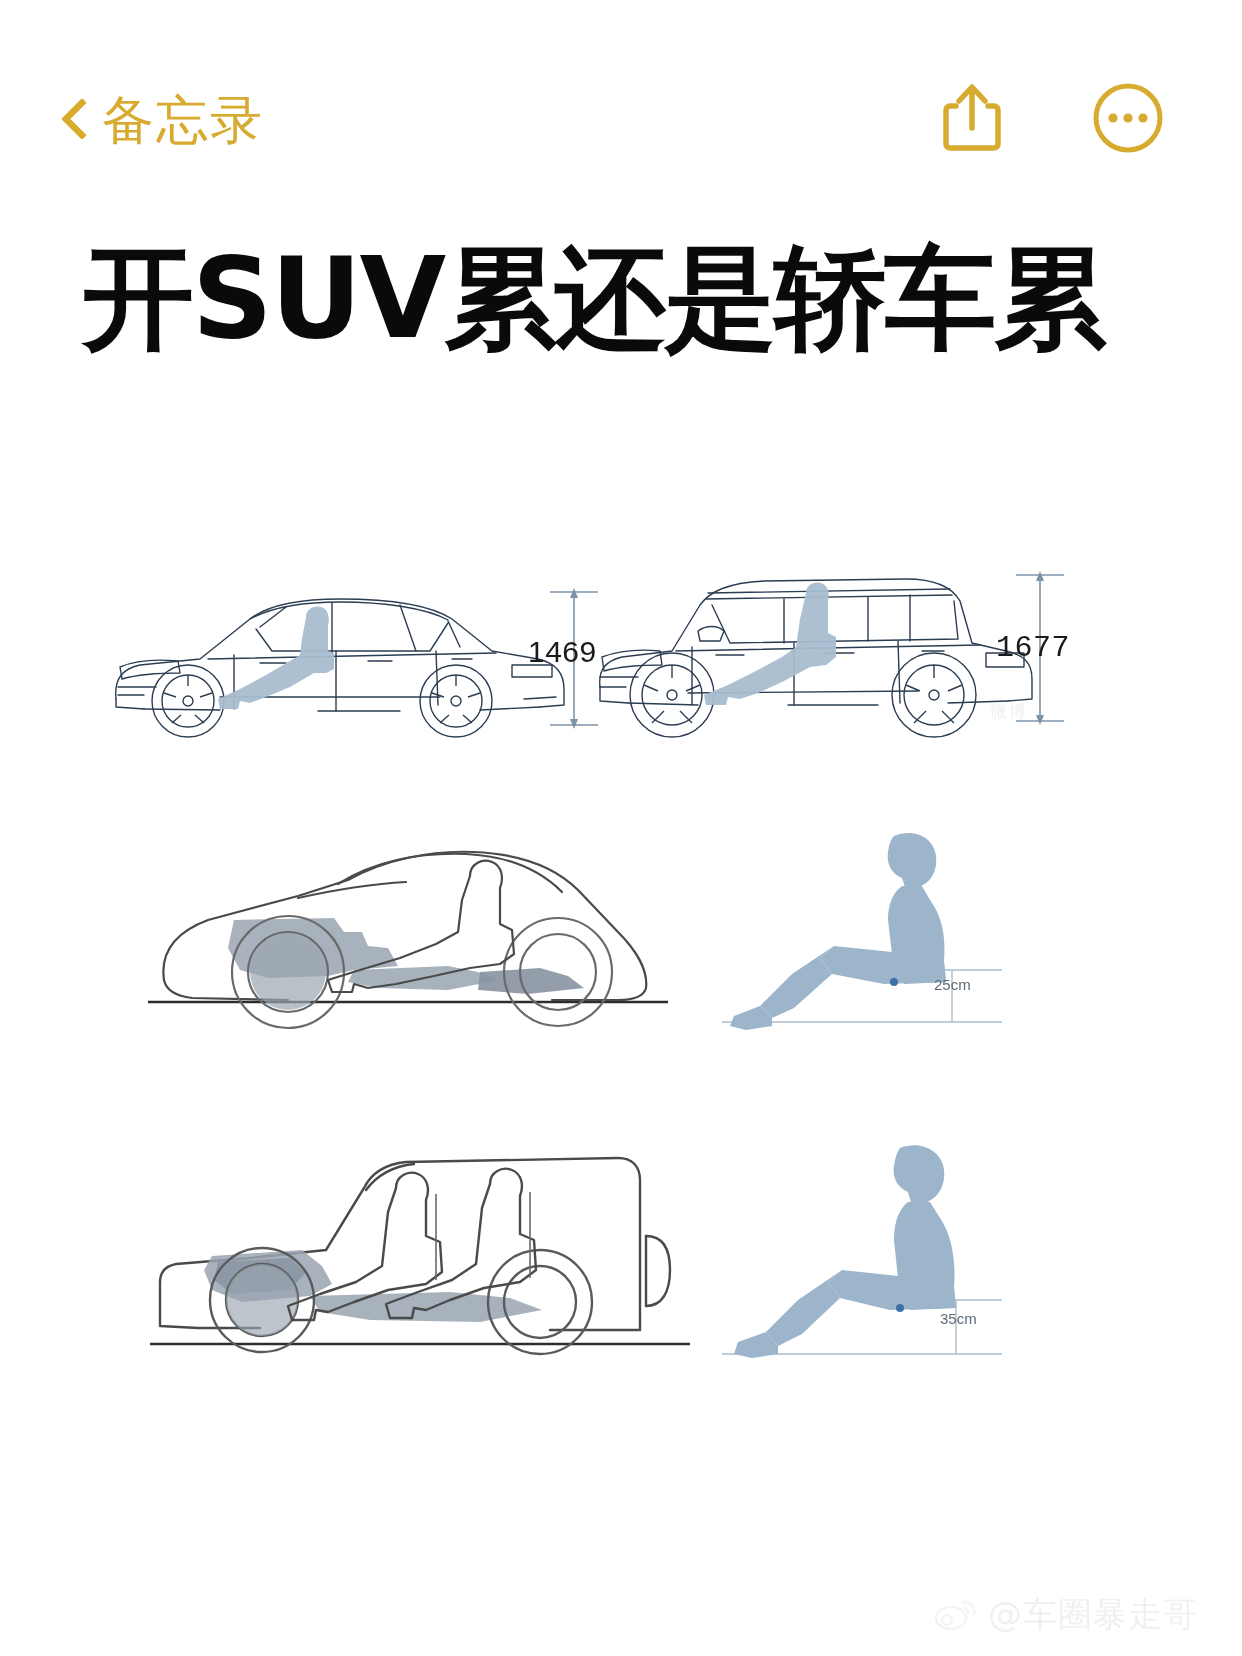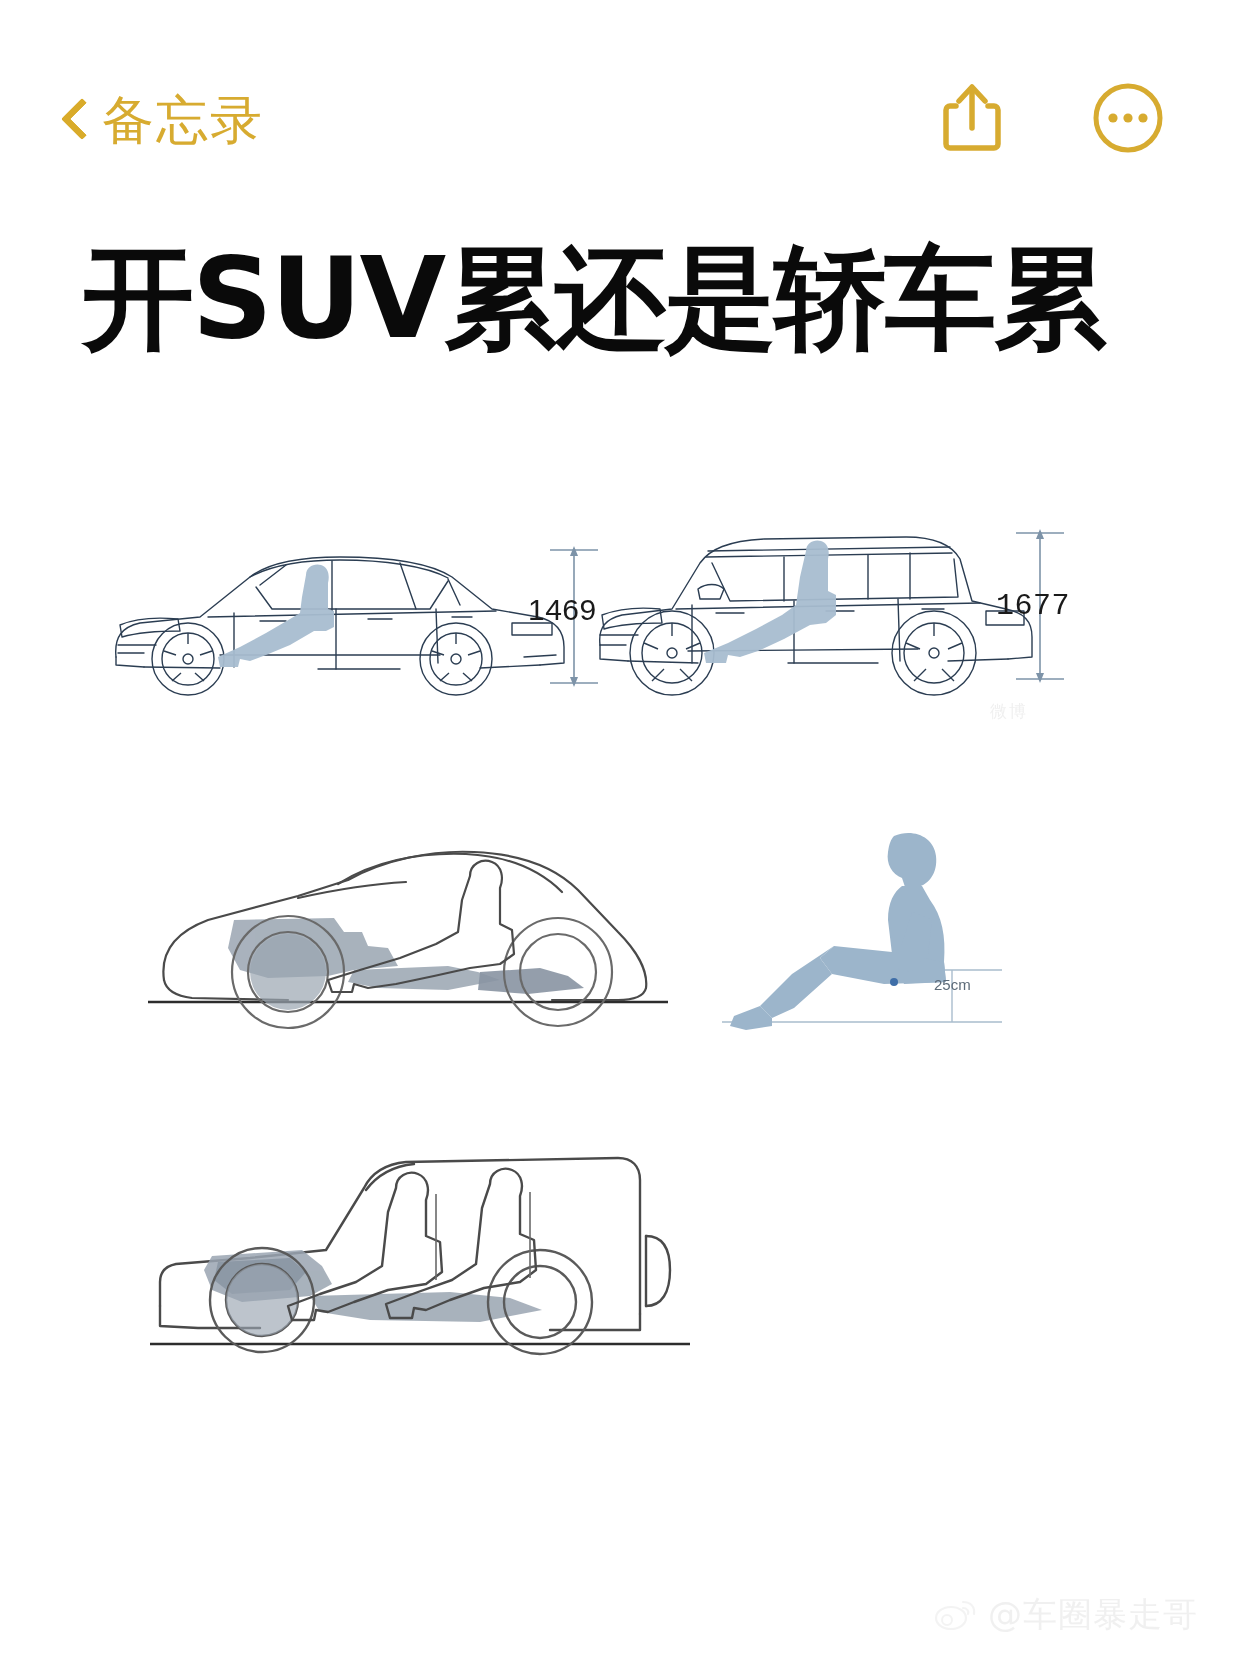--- a/index.html
+++ b/index.html
@@ -78,21 +78,21 @@
     font-family: "DejaVu Sans", "Liberation Sans", sans-serif;
     white-space: nowrap;
   }
 
   
   .row {
     position: absolute;
     left: 0;
     width: 1242px;
   }
-  #row1 { top: 505px;  height: 230px; }
+  #row1 { top: 547px;  height: 230px; }
   #row2 { top: 820px;  height: 240px; text-align: center; }
   #row3 { top: 1130px; height: 260px; }
 
   .panel { position: absolute; top: 0; }
 
   .dimtext {
     position: absolute;
     font-size: 30px;
     color: #1a1a1a;
     font-family: "Liberation Sans", sans-serif;
@@ -421,20 +421,49 @@
                  L262 188 L240 188 L236 174 L268 162 L302 150
                  L326 134 L332 78 Z"></path>
       </g>
 
       <g fill="none" stroke="#6a6a6a" stroke-width="1.6">
         <path d="M286 64 L286 150 M380 62 L380 148"></path>
       </g>
     </svg>
   </div>
 
+  <div class="panel" style="left:716px; top:12px;">
+    <svg width="300" height="230" viewBox="0 0 300 230">
+
+      <g stroke="#a9bccd" stroke-width="1.4" fill="none">
+        <path d="M6 212 L286 212"></path>
+        <path d="M190 158 L286 158"></path>
+        <path d="M240 158 L240 212"></path>
+      </g>
+
+      <g fill="#9cb5cb">
+
+        <path d="M184 6 C204 -2 226 8 228 28 C230 48 218 60 204 62
+                 L196 64 L192 50 C182 46 176 36 178 24 C179 16 181 10 184 6 Z"></path>
+
+        <path d="M192 60 L214 60 L224 76 C236 94 240 118 238 146
+                 L240 166 L194 168 L182 136 L178 98 C178 78 184 66 192 60 Z"></path>
+
+        <path d="M182 134 L238 146 L240 166 L174 168 L124 156 L112 140 L126 128 Z"></path>
+
+        <path d="M126 128 L112 140 L124 156 L86 192 L62 204 L50 190 L82 158 Z"></path>
+
+        <path d="M62 204 L50 190 L22 200 L18 212 L36 216 L62 212 Z"></path>
+
+        <path d="M204 88 L224 96 L220 134 L204 154 L186 150 L194 122 Z" opacity="0.85"></path>
+      </g>
+      <circle cx="184" cy="166" r="4" fill="#3f6ea8"></circle>
+    </svg>
+    <span class="cmtext" style="left:224px; top:168px;">35cm</span>
+  </div>
 </div>
 
 <span class="faint-wm" style="left:990px; top:700px;">微博</span>
 
 <div id="watermark">
   <span>
     <svg width="44" height="36" viewBox="0 0 44 36" fill="none">
       <ellipse cx="17" cy="23" rx="15" ry="11" stroke="#e8e8e8" stroke-width="2.2" fill="none"></ellipse>
       <circle cx="13" cy="25" r="5" stroke="#e8e8e8" stroke-width="2" fill="none"></circle>
       <path d="M29 7 C37 7 41 12 40 19" stroke="#e8e8e8" stroke-width="2.2" fill="none" stroke-linecap="round"></path>

